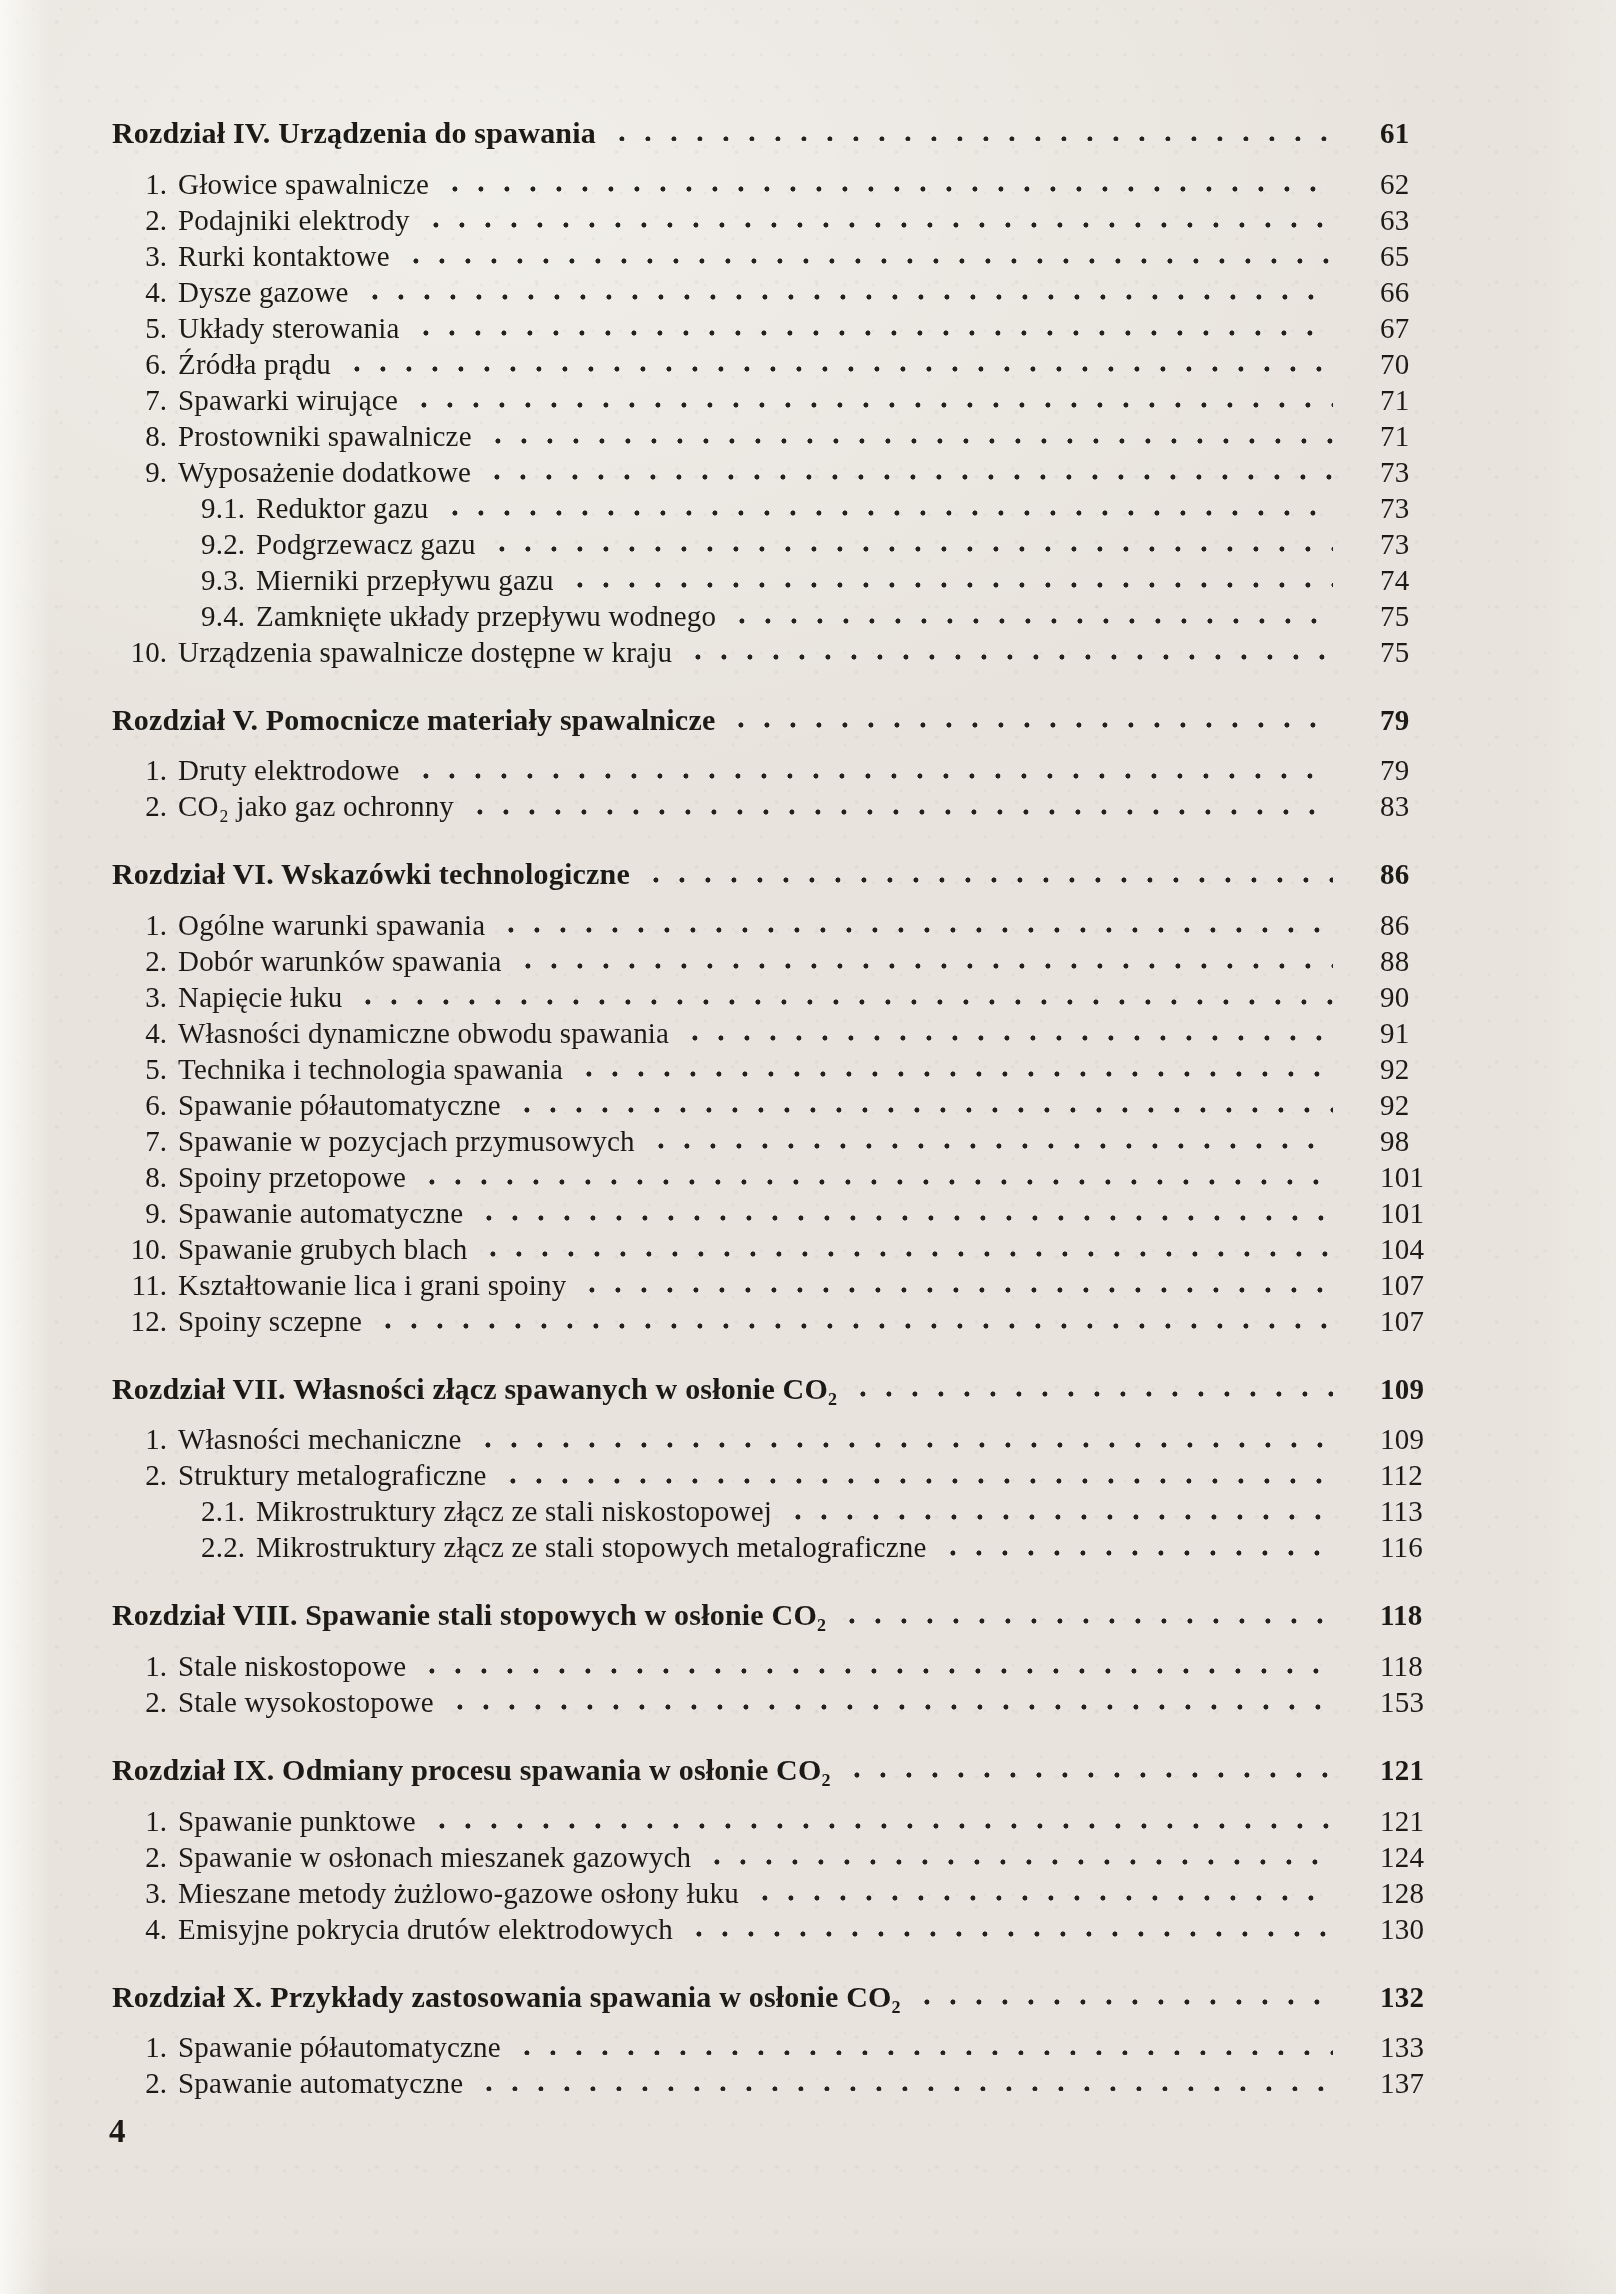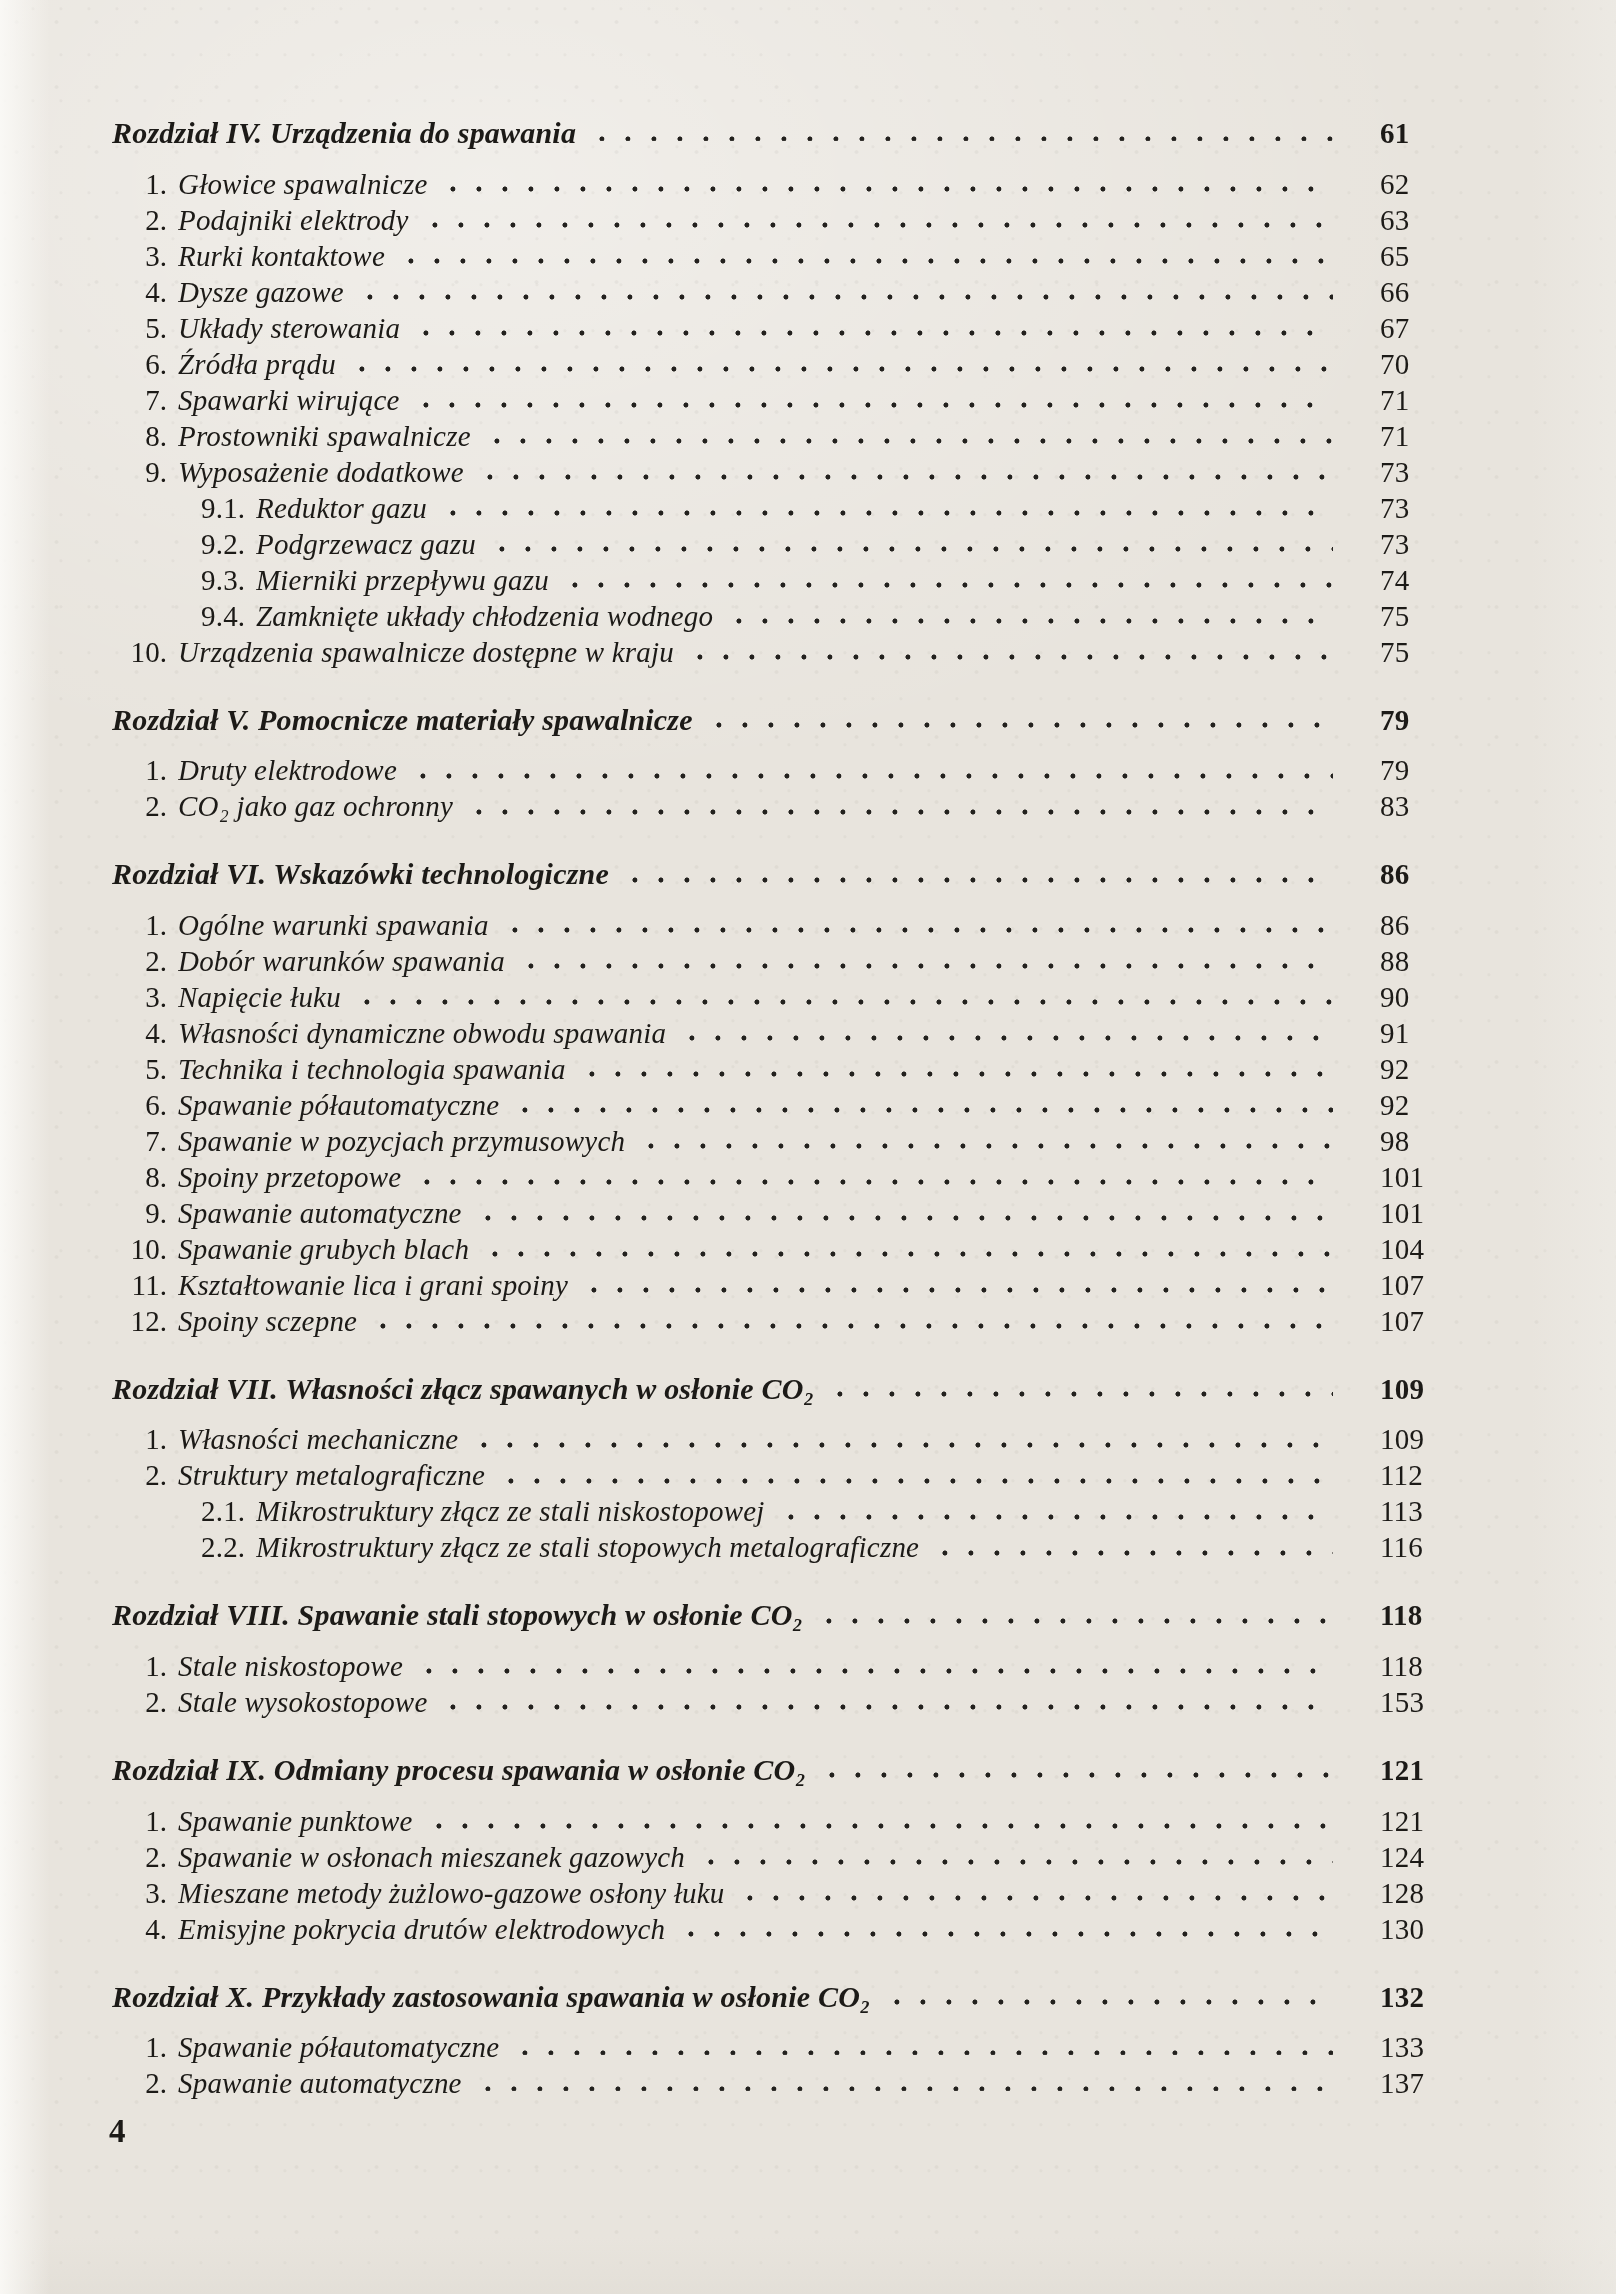--- a/index.html
+++ b/index.html
@@ -45,21 +45,21 @@
   }
 
   .num {
     flex: 0 0 66px;
     box-sizing: border-box;
     text-align: right;
     padding-right: 10.7px;
   }
   .item.lvl2 .num { flex-basis: 144px; }
 
-  .ch-title, .it-title { flex: 0 1 auto; overflow: hidden; font-style: italic; }
+  .ch-title, .it-title { flex: 0 1 auto; overflow: hidden; }
 
   .leader {
     flex: 1 0 39px;
     height: 5.8px;
     margin-left: 23px;
     margin-right: 47px;
     align-self: flex-end;
     margin-bottom: 9.7px;
     background-image: radial-gradient(circle at 2.9px 2.9px, #23211e 2.1px, rgba(0,0,0,0) 2.8px);
     background-size: 26px 5.8px;
@@ -171,21 +171,21 @@
 
   <div class="row item lvl2">
     <span class="num">9.3.</span>
     <span class="it-title">Mierniki przepływu gazu</span>
     <span class="leader"></span>
     <span class="pagenum">74</span>
   </div>
 
   <div class="row item lvl2">
     <span class="num">9.4.</span>
-    <span class="it-title">Zamknięte układy chłodzenia wodnego</span>
+    <span class="it-title">Zamknięte układy przepływu wodnego</span>
     <span class="leader"></span>
     <span class="pagenum">75</span>
   </div>
 
   <div class="row item">
     <span class="num">10.</span>
     <span class="it-title">Urządzenia spawalnicze dostępne w kraju</span>
     <span class="leader"></span>
     <span class="pagenum">75</span>
   </div>

